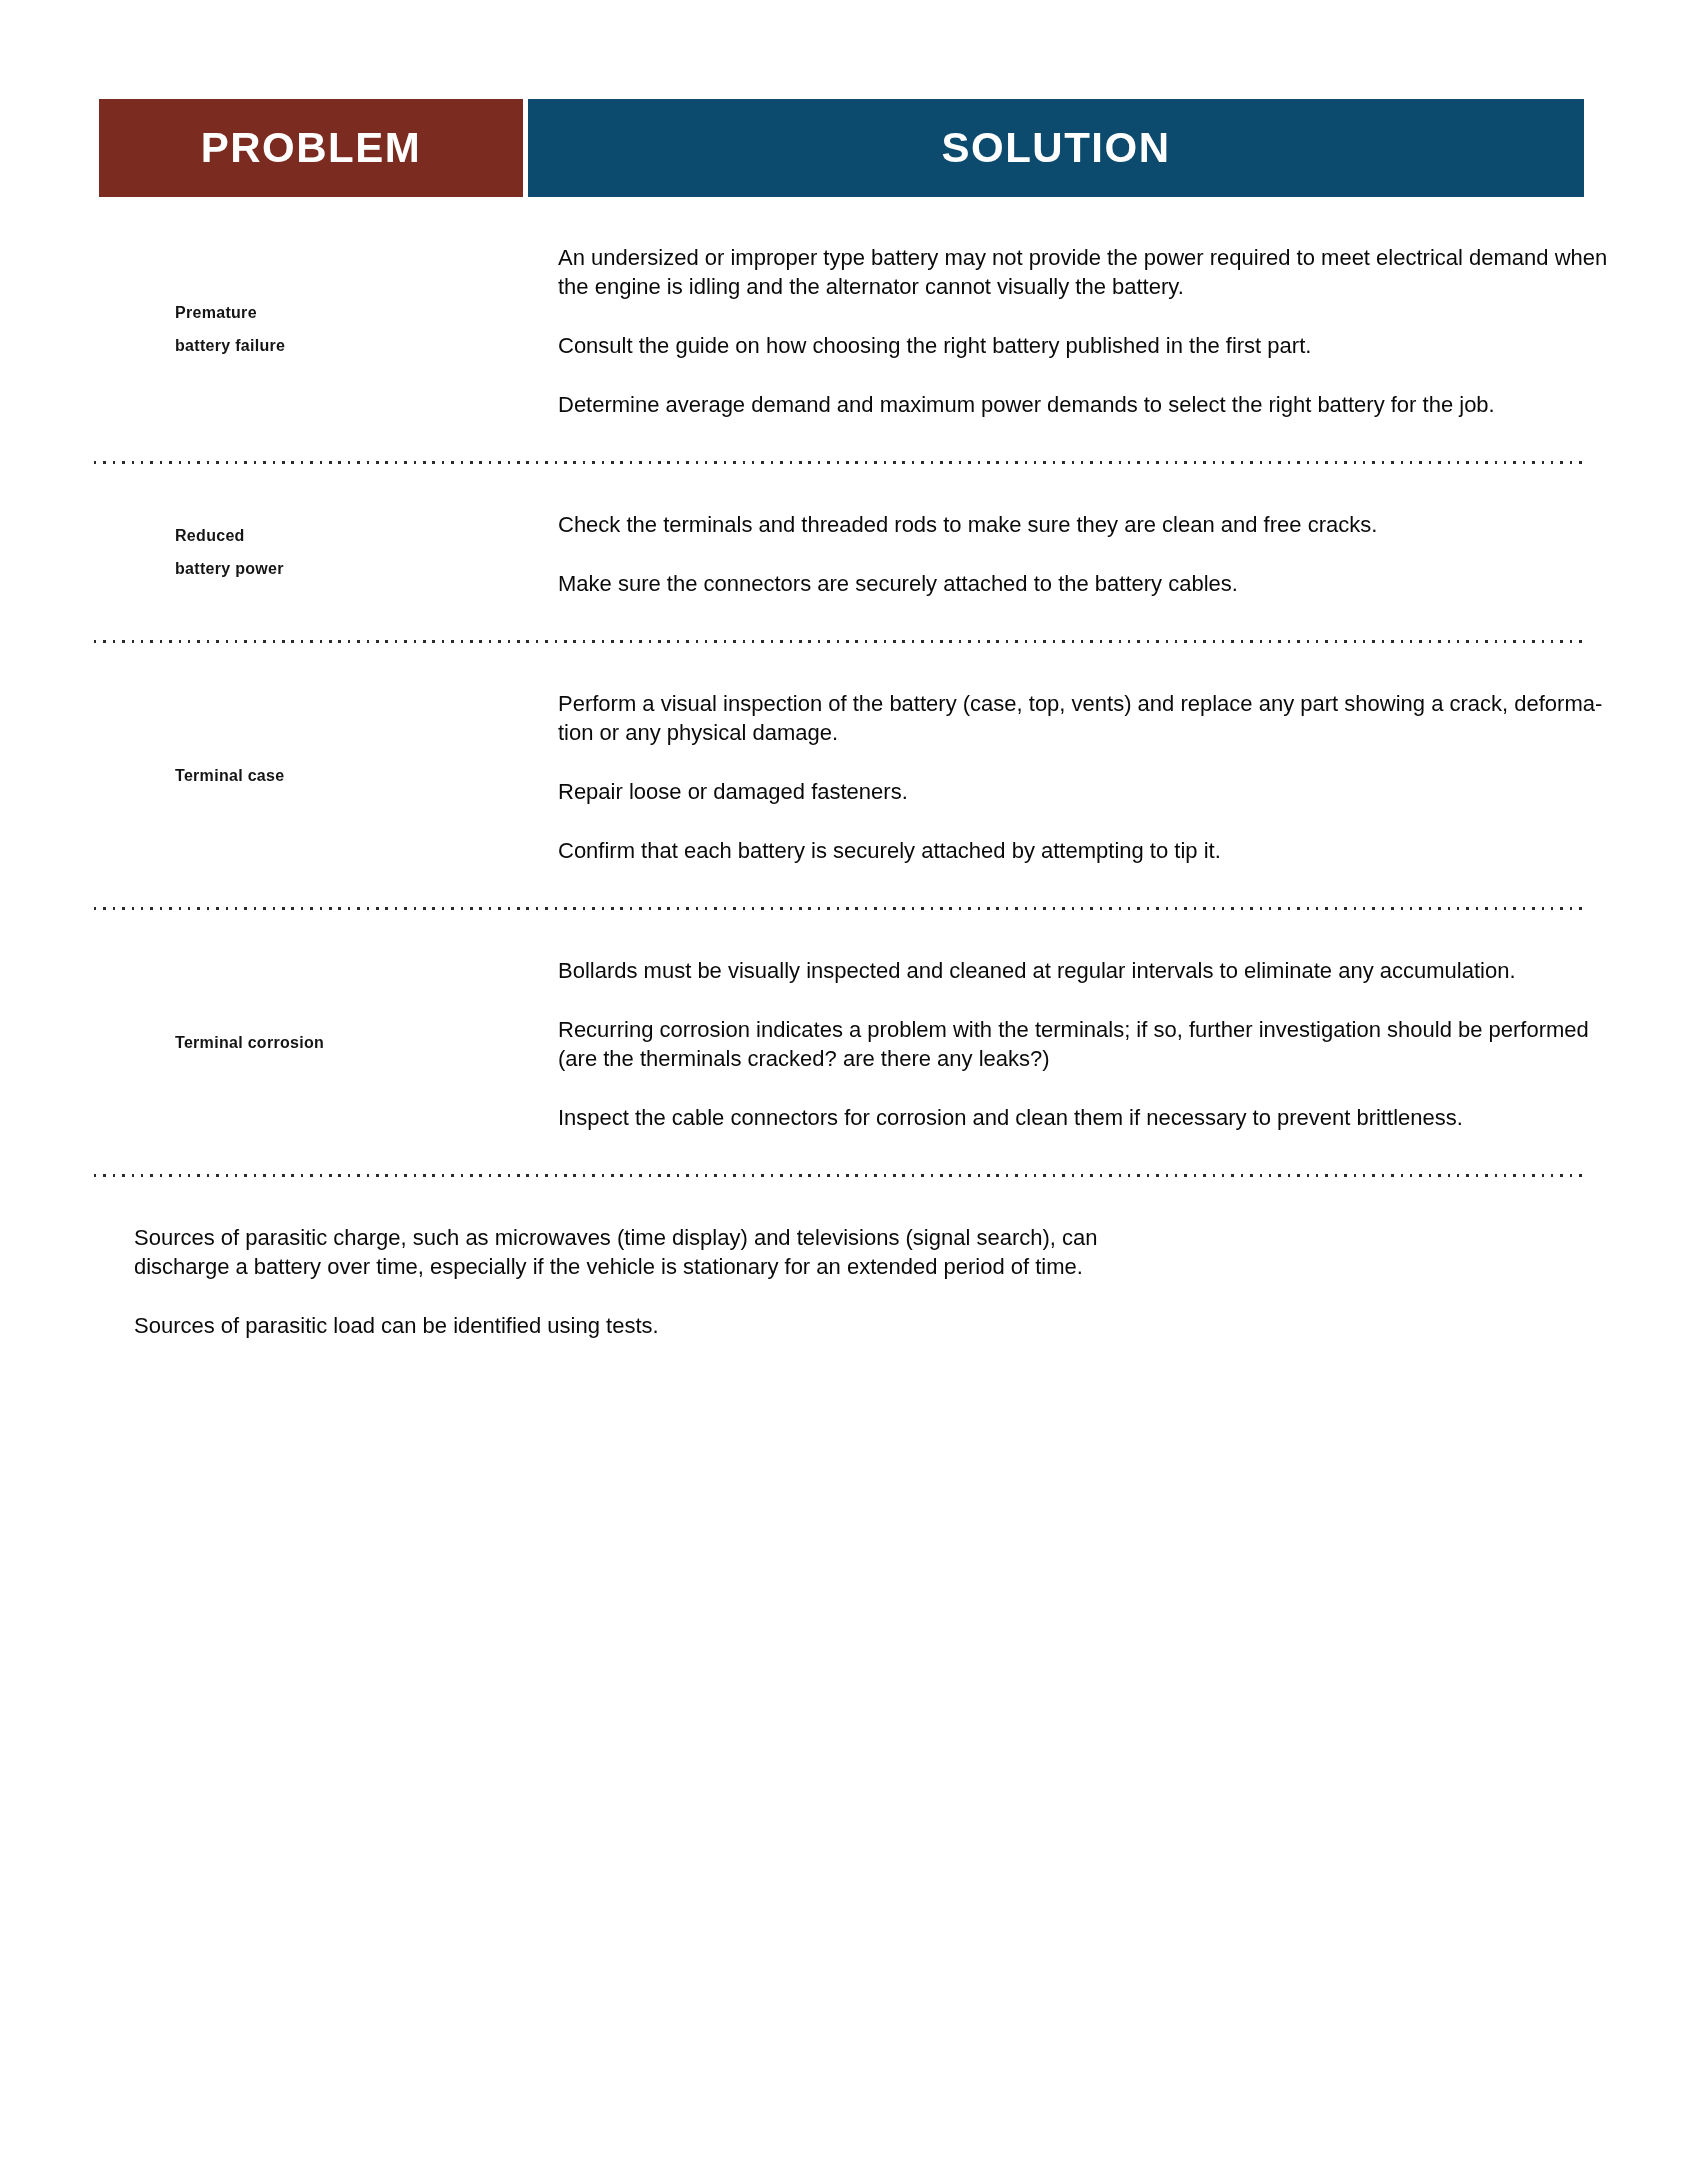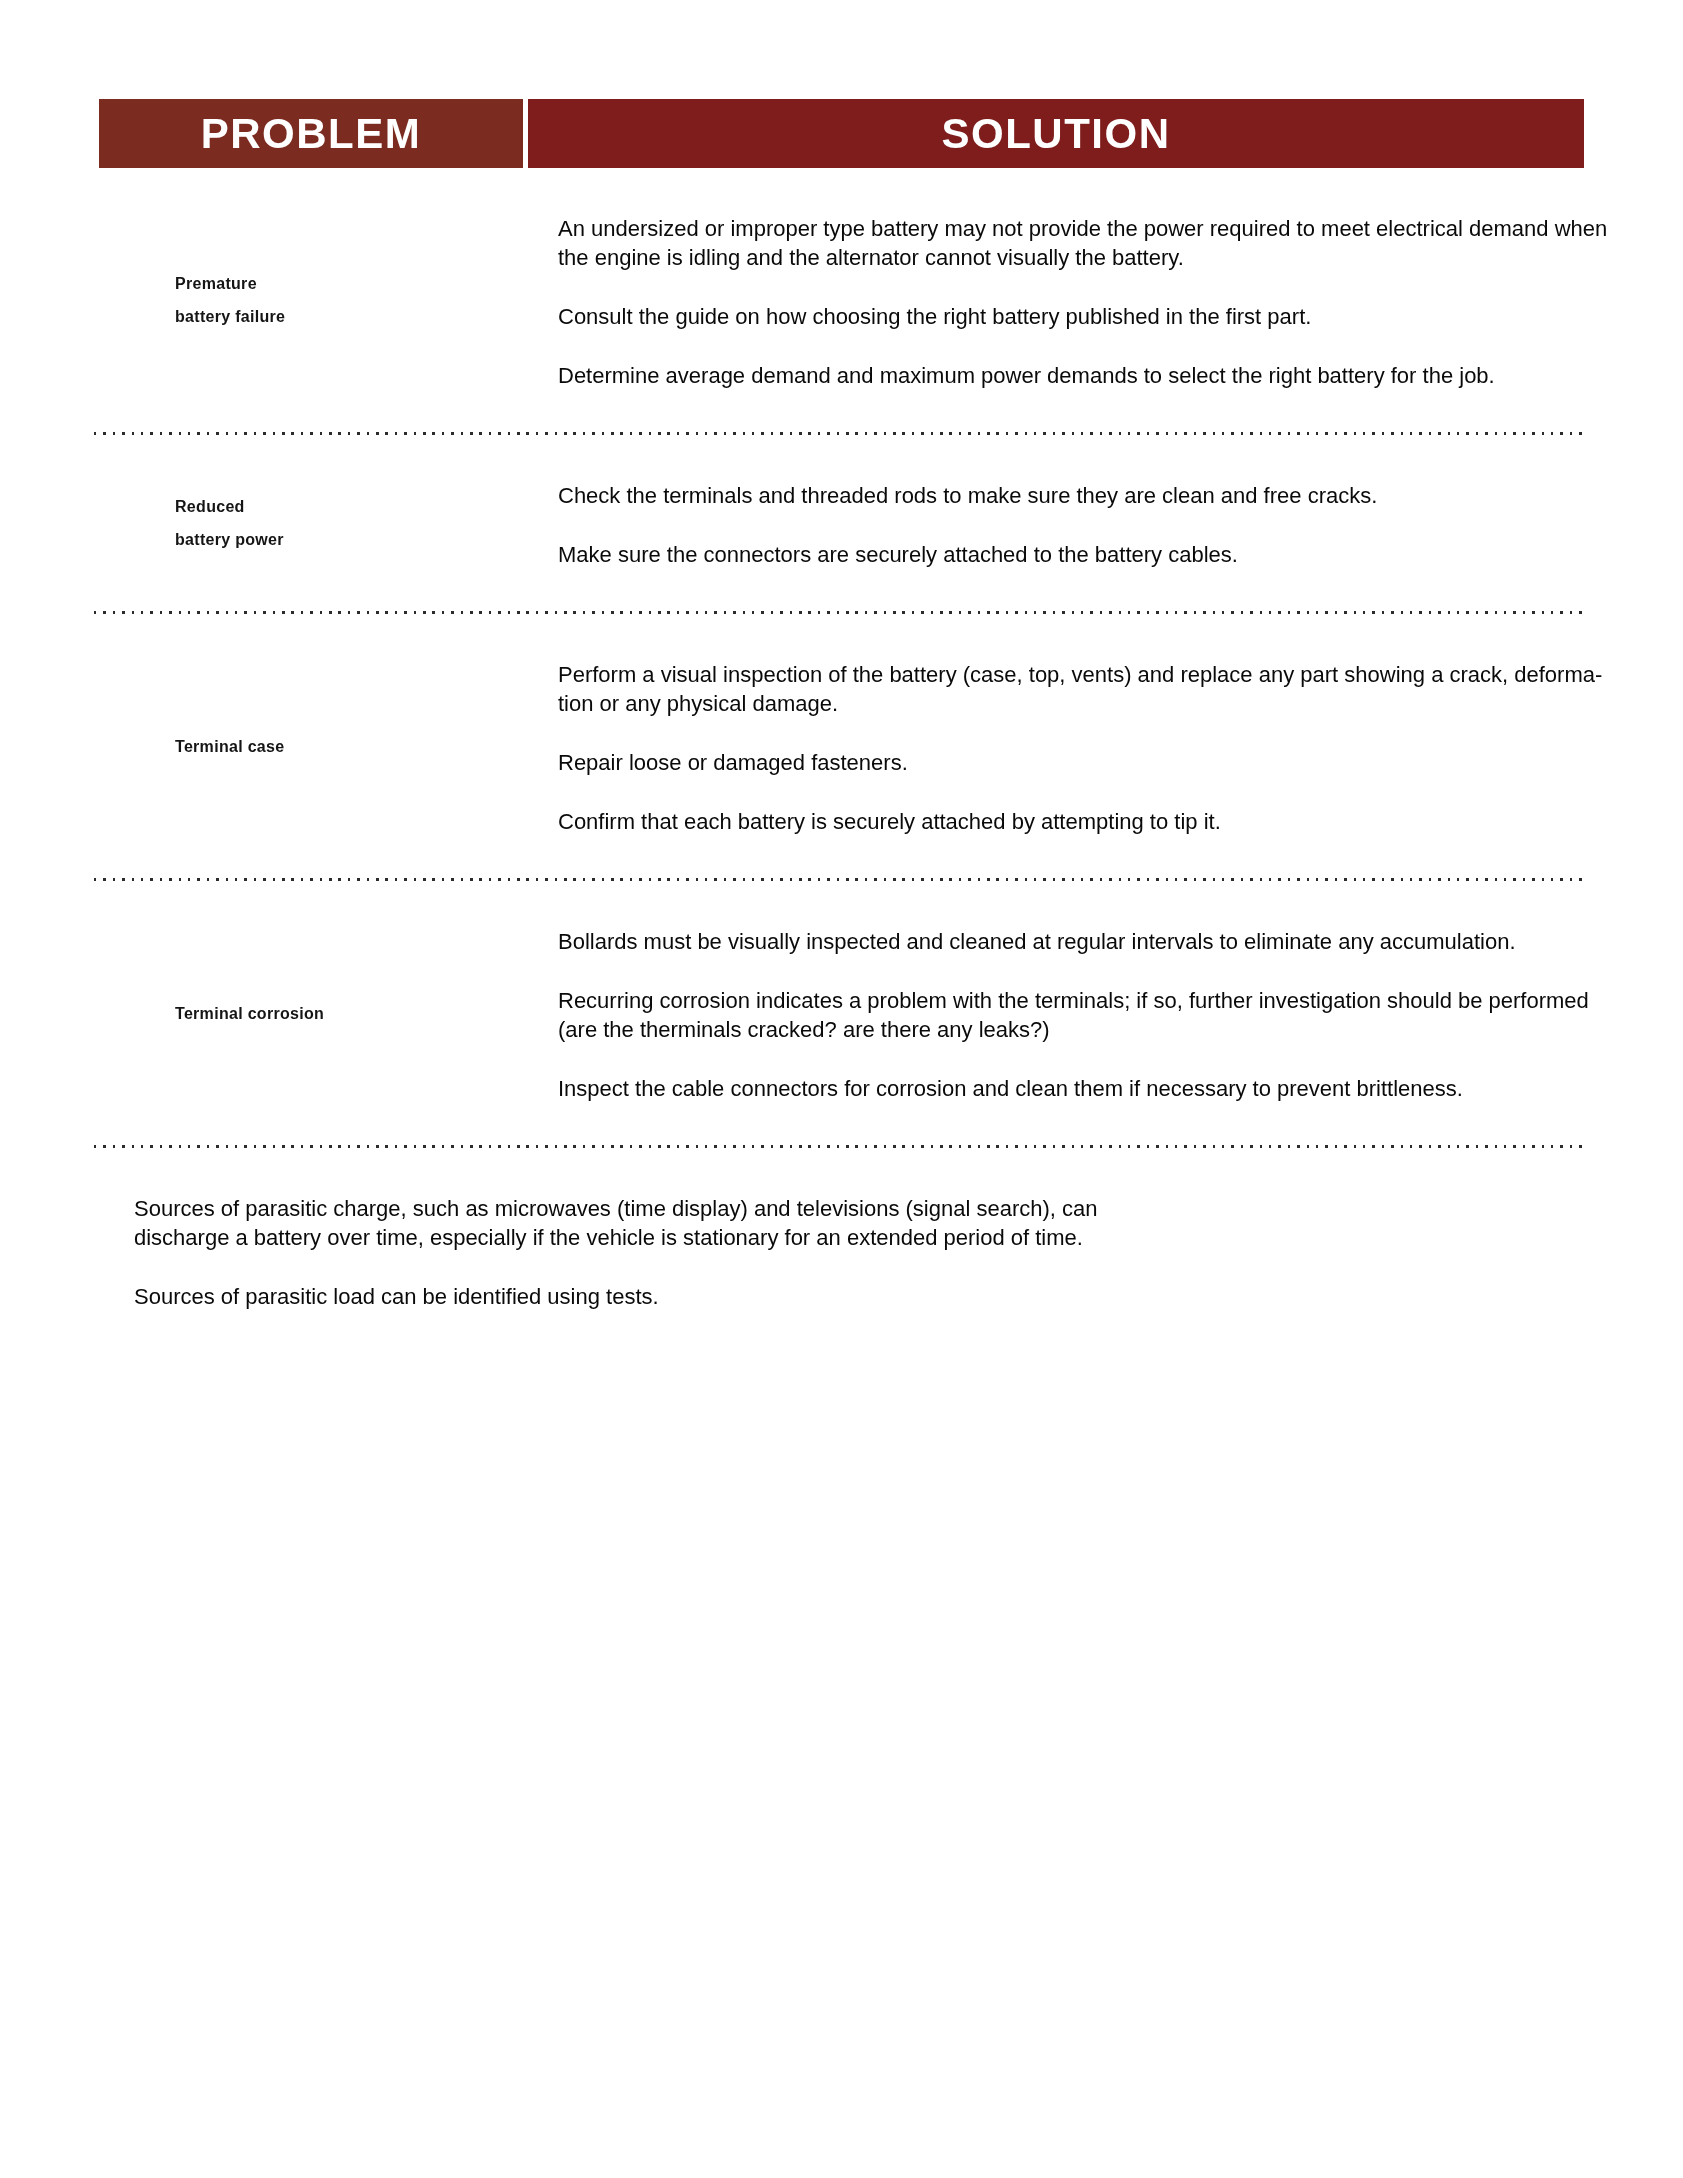--- a/index.html
+++ b/index.html
@@ -10,21 +10,21 @@
     position: relative;
   }
   .sheet {
     position: absolute;
     left: 99px; top: 99px;
     width: 1485px;
   }
   .header-bar {
     display: grid;
     grid-template-columns: 424px 5px 1056px;
-    height: 69px;
+    height: 98px;
   }
   .hdr {
     display: flex;
     align-items: center;
     justify-content: center;
     color: #ffffff;
     font-weight: 800;
     font-size: 42px;
     letter-spacing: 1.5px;
   }
@@ -70,21 +70,21 @@
     background: repeating-linear-gradient(to right, #2b2b2b 0 2.5px, transparent 2.5px 9.4px);
   }
 </style>
 </head>
 <body>
 
 <div class="sheet">
   <div class="header-bar">
     <div class="hdr hdr-problem" style="background: rgb(123, 43, 31); color: rgb(255, 255, 255);">PROBLEM</div>
     <div class="hdr-gap"></div>
-    <div class="hdr hdr-solution" style="background: #7f1d1d; color: rgb(255, 255, 255);">SOLUTION</div>
+    <div class="hdr hdr-solution" style="background: #0c4a6e; color: rgb(255, 255, 255);">SOLUTION</div>
   </div>
   <div id="rows">
       <div class="row">
         <div class="cell-problem">
           <div class="problem-title">
             <div>Premature</div>
             <div>battery failure</div>
           </div>
         </div>
         <div class="cell-solution">

